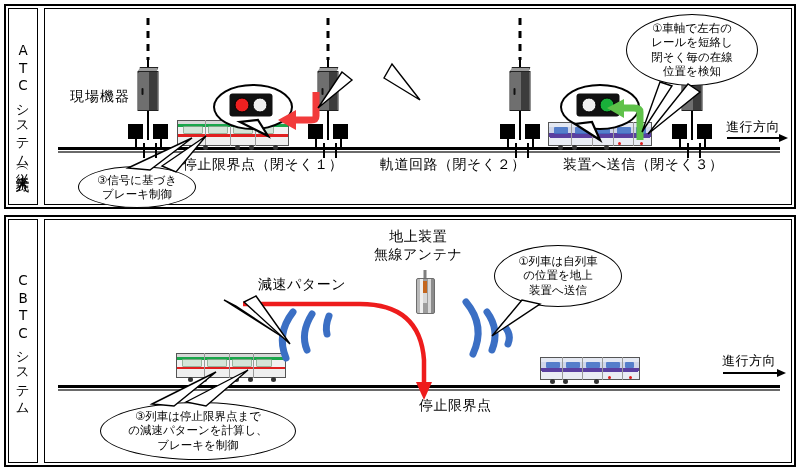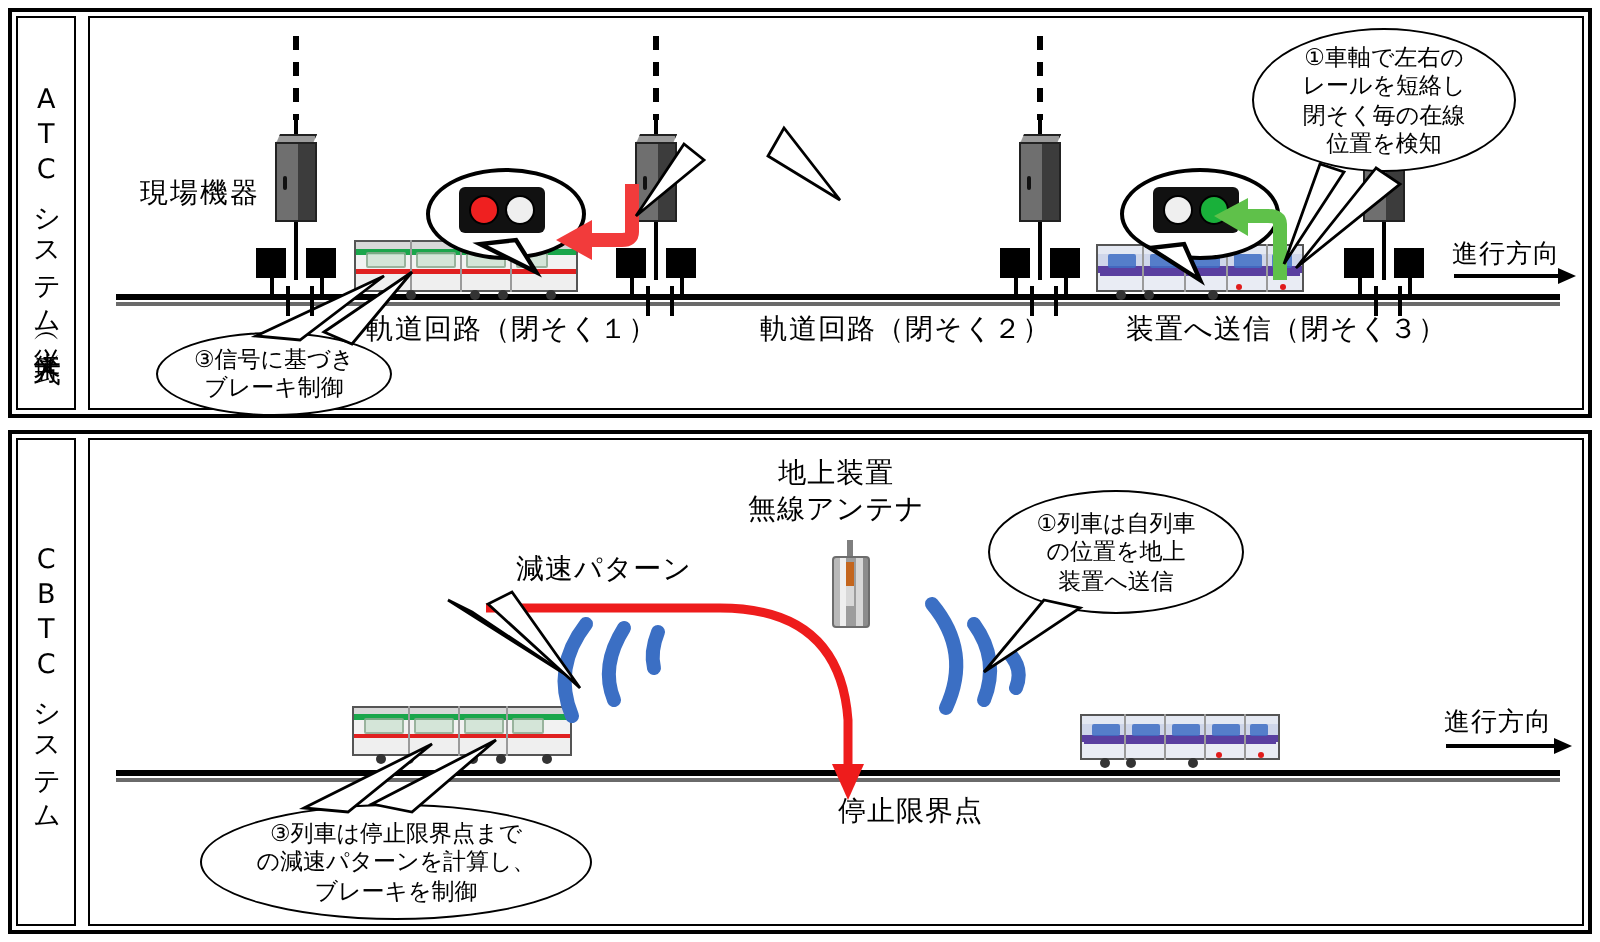--- a/index.html
+++ b/index.html
@@ -204,21 +204,21 @@
   </div>
 
   <div class="aspect-bubble" style="left:560px;top:84px;width:76px;height:42px;">
     <div class="oval"></div>
     <div class="plate">
       <div class="lamp" id="atc-lamp-b1" style="background: rgb(239, 239, 239);"></div>
       <div class="lamp" id="atc-lamp-b2" style="background: rgb(25, 176, 58);"></div>
     </div>
   </div>
 
-  <div class="label" style="left:183px;top:156px;font-size:14px;letter-spacing:.5px;">軌道回路（閉そく１）</div>
+  <div class="label" style="left:183px;top:156px;font-size:14px;letter-spacing:.5px;">停止限界点（閉そく１）</div>
   <div class="label" style="left:380px;top:156px;font-size:14px;letter-spacing:.5px;">軌道回路（閉そく２）</div>
   <div class="label" style="left:563px;top:156px;font-size:14px;letter-spacing:.5px;">装置へ送信（閉そく３）</div>
 
   <div class="label" style="left:726px;top:118px;font-size:13px;letter-spacing:.5px;">進行方向</div>
   <div class="dir-arrow" style="left:727px;top:134px;width:62px;height:9px;">
     <div class="shaft" style="width:53px;"></div>
     <div class="head" style="left:52px;"></div>
   </div>
 
 
@@ -241,21 +241,21 @@
   <div class="side-label" id="cbtc-side">
     <span class="vtext">CBTCシステム</span>
   </div>
   <div class="inner-frame" id="cbtc-inner"></div>
 
   <div class="track" style="left:58px;top:385px;width:722px;">
     <div class="rail-top"></div>
     <div class="rail-bot"></div>
   </div>
 
-  <div class="label" style="left:374px;top:228px;font-size:14px;line-height:1.3;white-space:pre-line;text-align:center;letter-spacing:.5px;">地上装置
+  <div class="label" style="left:374px;top:228px;font-size:14px;line-height:1.3;white-space:pre-line;text-align:center;letter-spacing:.5px;font-family:Liberation Serif, serif;">地上装置
 無線アンテナ</div>
   <div class="antenna" style="left:416px;top:270px;width:17px;height:48px;">
     <div class="mast"></div>
     <div class="cyl"></div>
     <div class="core"></div>
   </div>
 
   <div class="label" style="left:258px;top:276px;font-size:14px;letter-spacing:.5px;">減速パターン</div>
 
   <div class="stop-label" style="left:419px;top:397px;font-size:14px;letter-spacing:.5px;">停止限界点</div>

